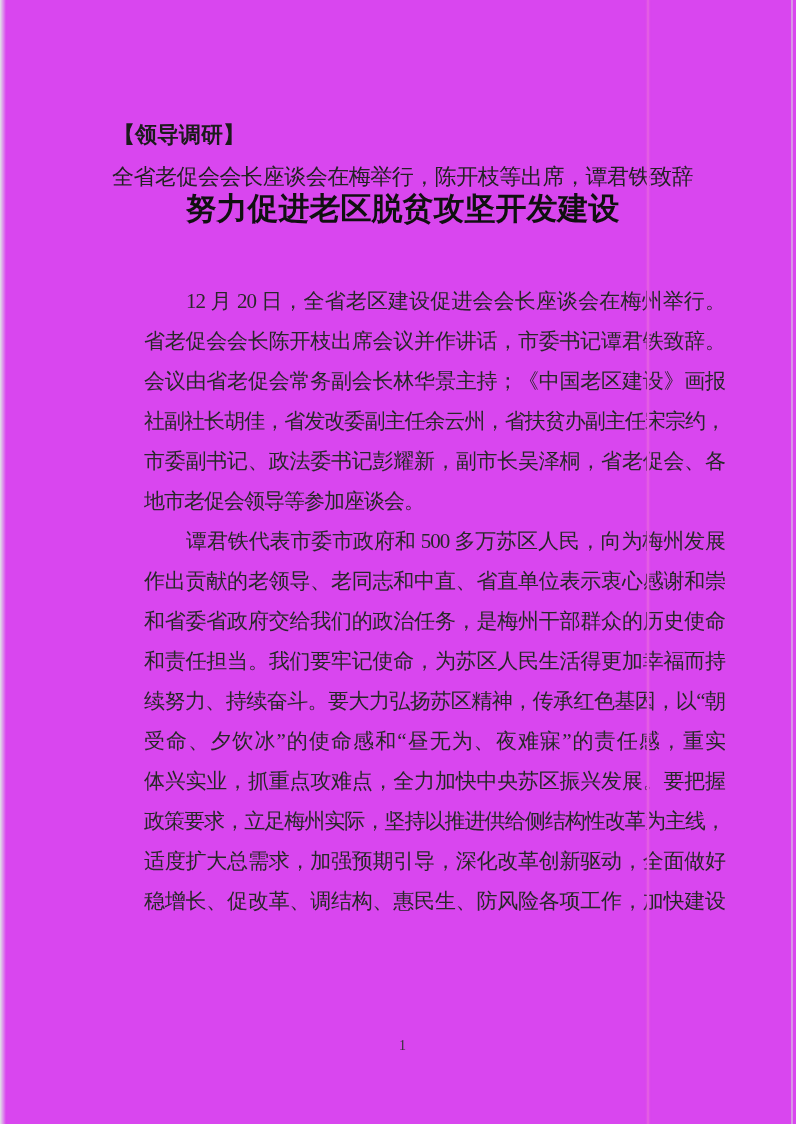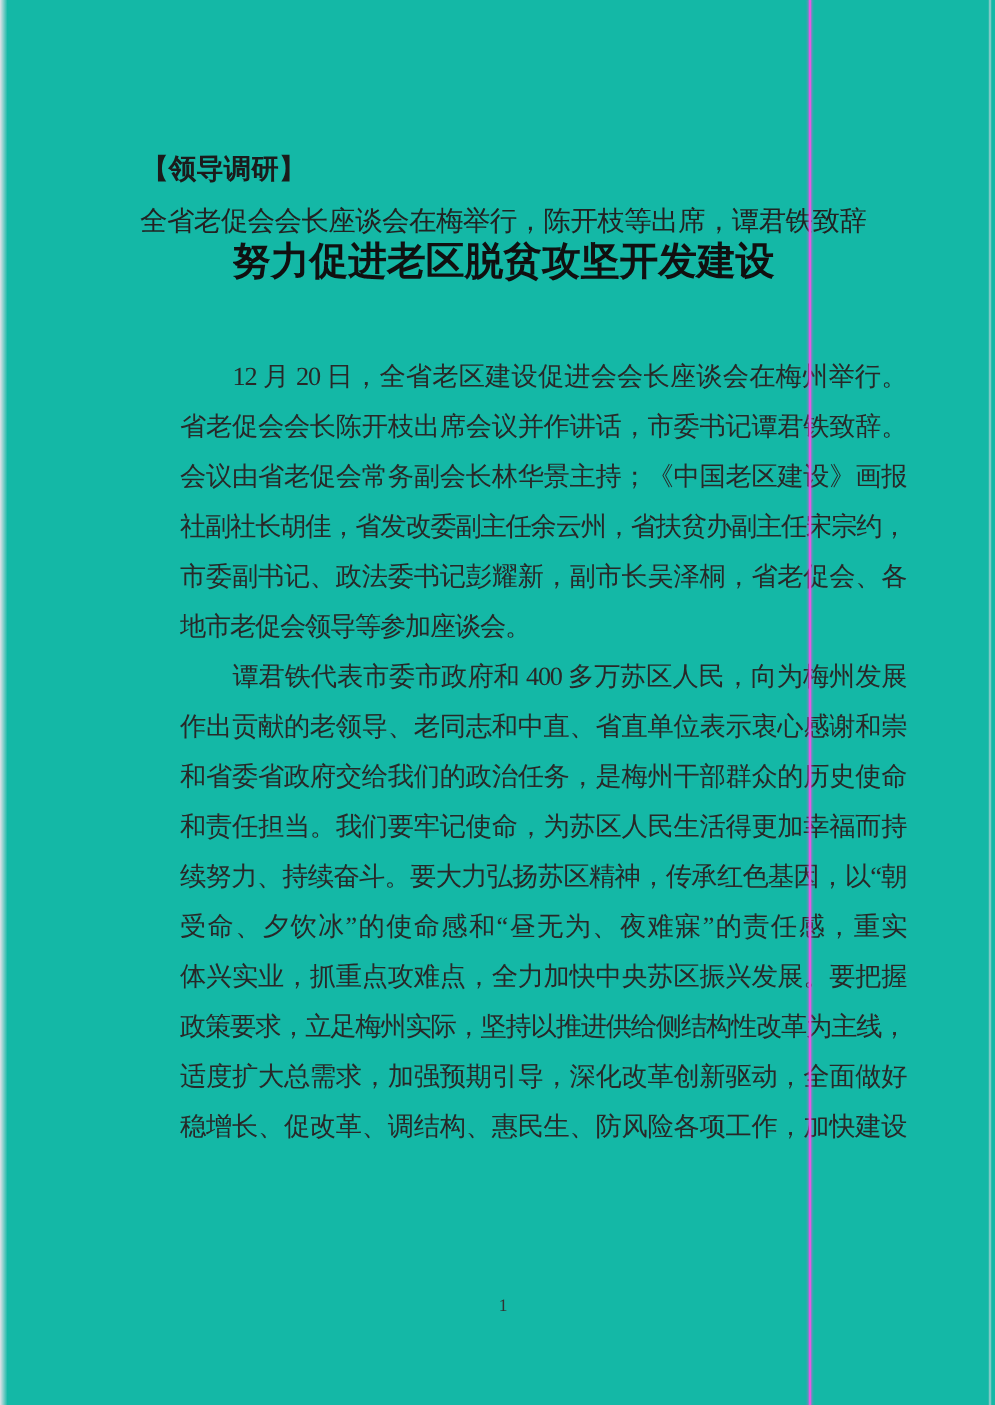--- a/index.html
+++ b/index.html
@@ -5,21 +5,21 @@
   html, body {
     margin: 0;
     padding: 0;
     background: #888;
   }
   .page {
     position: relative;
     width: 796px;
     height: 1124px;
     margin: 0 auto;
-    background: #14b8a6;
+    background: #d946ef;
     overflow: hidden;
     font-family: "Liberation Serif", serif;
     color: #262626;
   }
   
   .edge-left {
     position: absolute;
     left: 0; top: 0;
     width: 6px; height: 100%;
     background: linear-gradient(to right, #e2e2e8, rgba(255,255,255,0));
@@ -114,21 +114,21 @@
   <div class="body-text">
     <div>
       <div class="line first">12 月 20 日，全省老区建设促进会会长座谈会在梅州举行。</div>
       <div class="line">省老促会会长陈开枝出席会议并作讲话，市委书记谭君铁致辞。</div>
       <div class="line">会议由省老促会常务副会长林华景主持；《中国老区建设》画报</div>
       <div class="line">社副社长胡佳，省发改委副主任余云州，省扶贫办副主任宋宗约，</div>
       <div class="line">市委副书记、政法委书记彭耀新，副市长吴泽桐，省老促会、各</div>
       <div class="line end">地市老促会领导等参加座谈会。</div>
     </div>
     <div>
-      <div class="line first">谭君铁代表市委市政府和 400 多万苏区人民，向为梅州发展</div>
+      <div class="line first">谭君铁代表市委市政府和 500 多万苏区人民，向为梅州发展</div>
       <div class="line">作出贡献的老领导、老同志和中直、省直单位表示衷心感谢和崇</div>
       <div class="line">和省委省政府交给我们的政治任务，是梅州干部群众的历史使命</div>
       <div class="line">和责任担当。我们要牢记使命，为苏区人民生活得更加幸福而持</div>
       <div class="line">续努力、持续奋斗。要大力弘扬苏区精神，传承红色基因，以“朝</div>
       <div class="line">受命、夕饮冰”的使命感和“昼无为、夜难寐”的责任感，重实</div>
       <div class="line">体兴实业，抓重点攻难点，全力加快中央苏区振兴发展。要把握</div>
       <div class="line">政策要求，立足梅州实际，坚持以推进供给侧结构性改革为主线，</div>
       <div class="line">适度扩大总需求，加强预期引导，深化改革创新驱动，全面做好</div>
       <div class="line">稳增长、促改革、调结构、惠民生、防风险各项工作，加快建设</div>
     </div>

